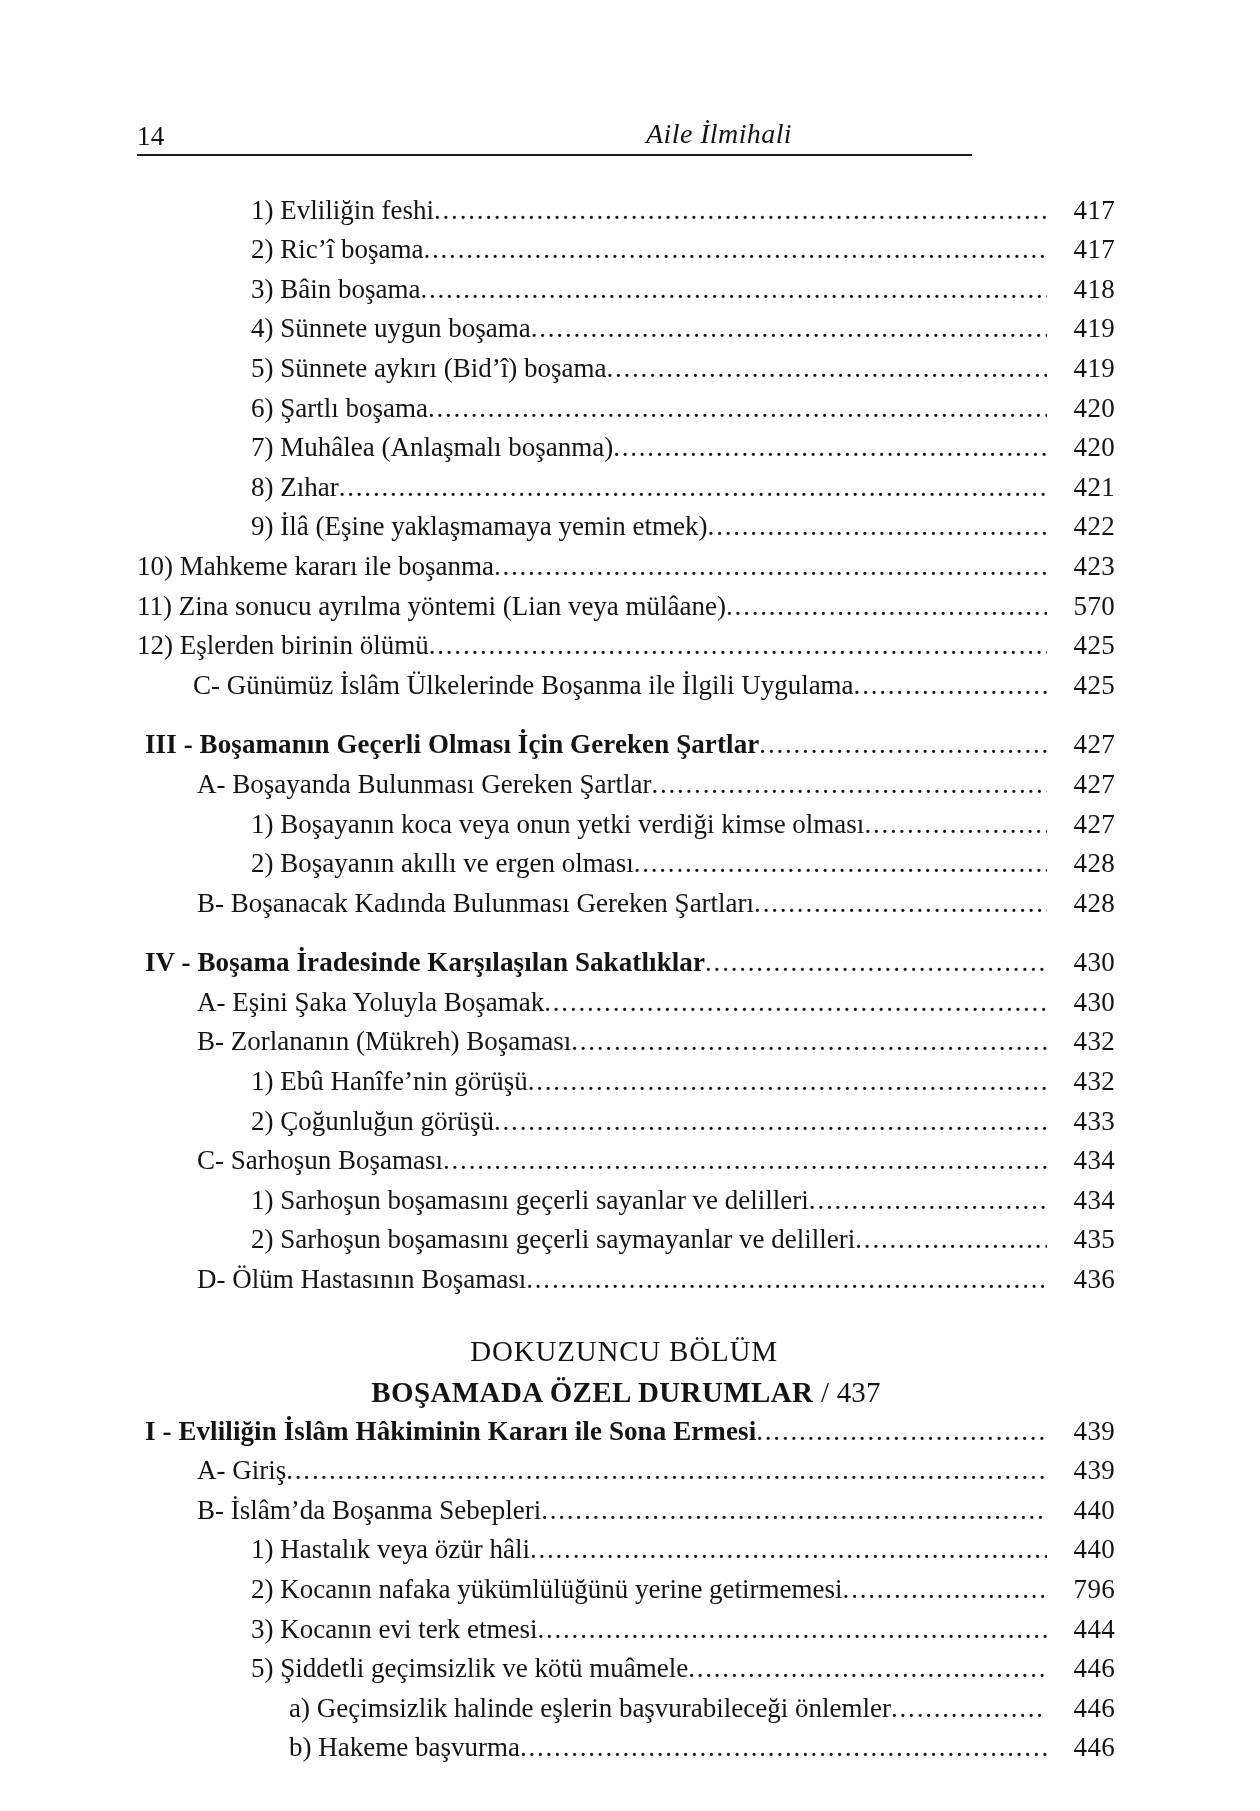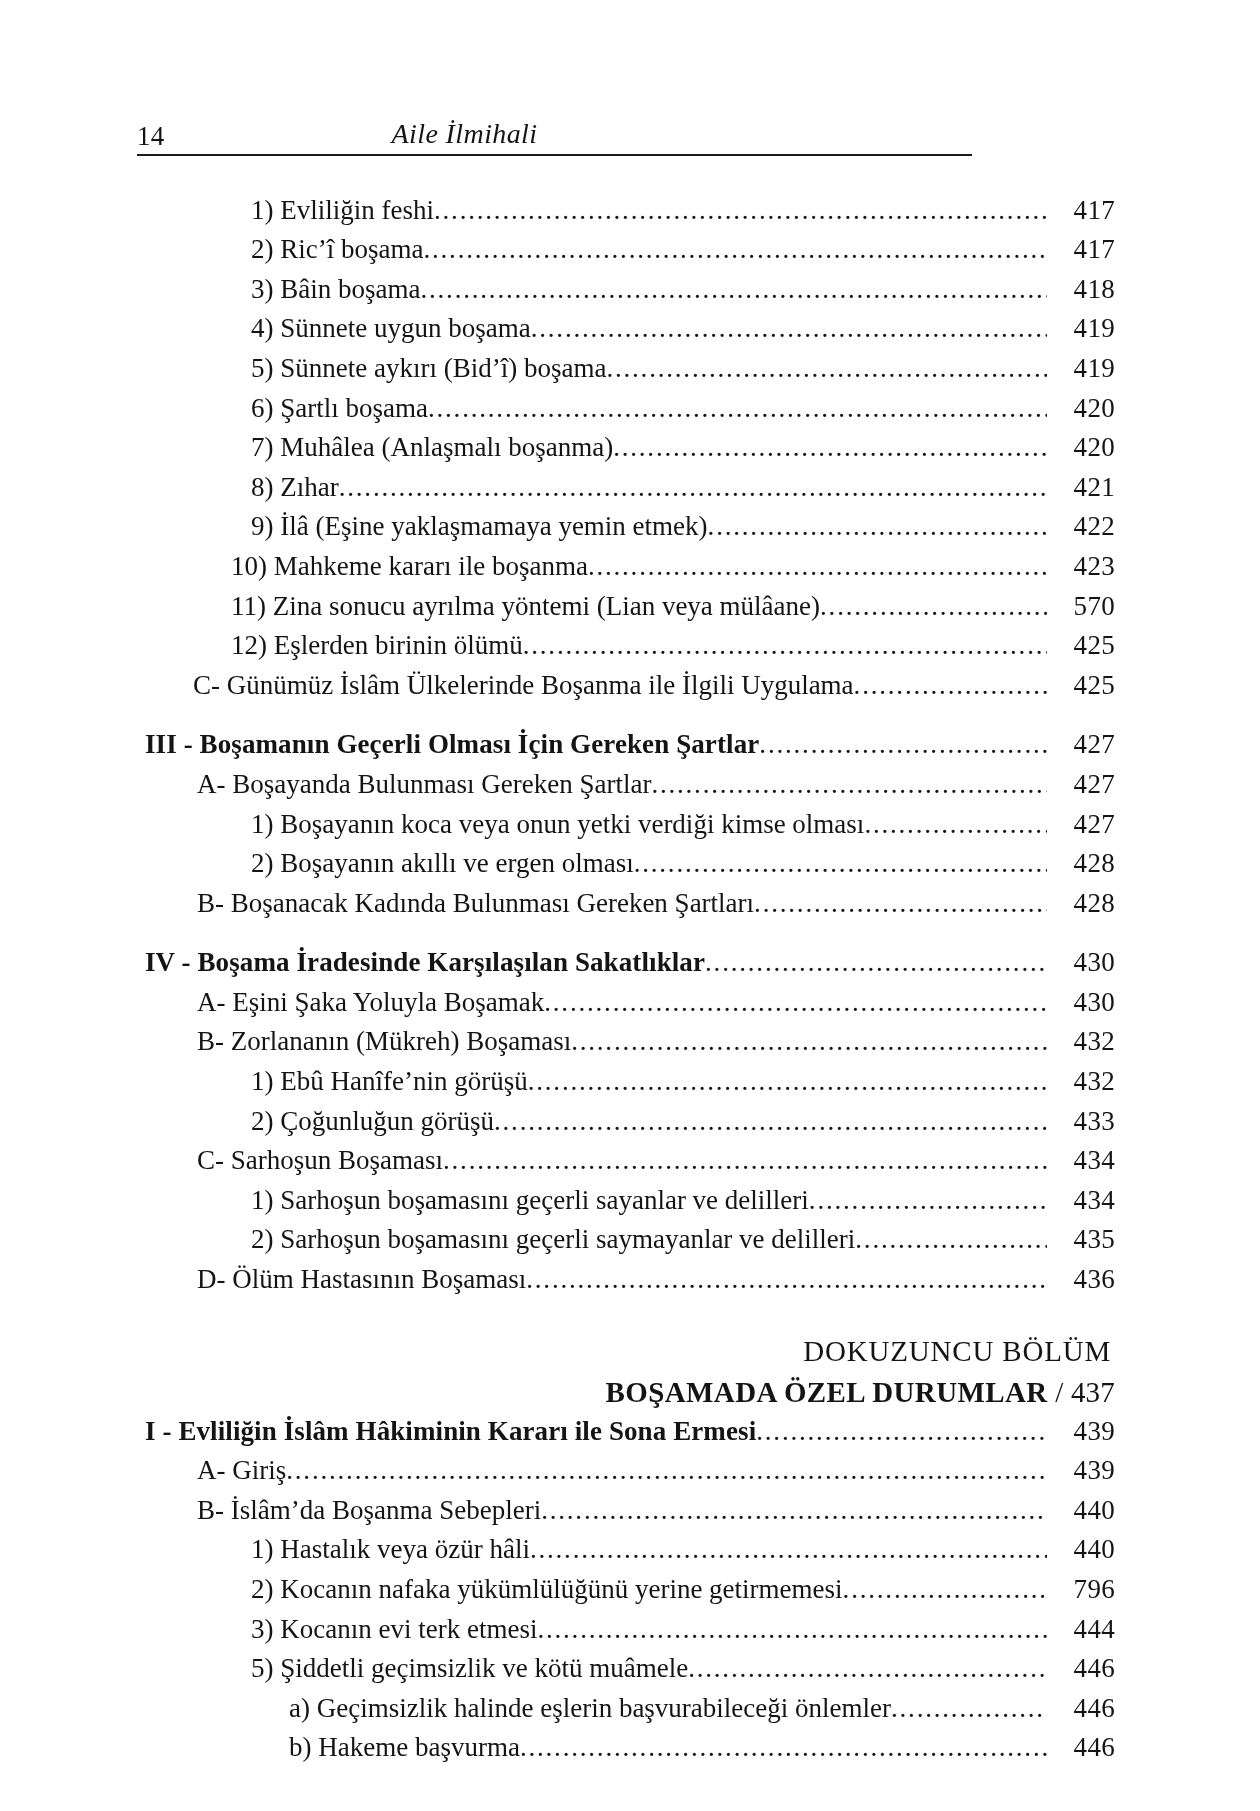--- a/index.html
+++ b/index.html
@@ -40,21 +40,21 @@
     bottom: 2px;
     font-size: 27px;
     line-height: 1;
     font-family: "Liberation Serif", "DejaVu Serif", serif;
     letter-spacing: 0.2px;
   }
   .runhead .title {
     position: absolute;
     left: 0; right: 0;
     bottom: 4px;
-    text-align: center;
+    text-align: right;
     font-style: italic;
     font-size: 28px;
     line-height: 1;
     letter-spacing: 0.4px;
     padding-right: 175px;
   }
   .runhead .rule {
     position: absolute;
     left: 0;
     right: -5px;
@@ -106,21 +106,21 @@
     padding-bottom: 2px;
     padding-left: 2px;
     letter-spacing: 0.3px;
   }
 
   
   .lvl-main  { margin-left: 8px; font-weight: bold; }
   .lvl-main .label { letter-spacing: 0.1px; }
   .lvl-a     { margin-left: 60px; }
   .lvl-num   { margin-left: 114px; }
-  .lvl-num10 { margin-left: 94px; }
+  .lvl-num10 { }
   .lvl-alpha { margin-left: 152px; }
   .lvl-c     { margin-left: 56px; }
 
   .gap-top { margin-top: 20px; }
 
   
   .lvl-main .leader::before { font-weight: normal; letter-spacing: 1.8px; }
   .lvl-main .pg { font-weight: normal; }
 
   
@@ -336,20 +336,20 @@
         <span class="pg">446</span>
       </div>
       <div class="row lvl-alpha">
         <span class="label">b) Hakeme başvurma</span>
         <span class="leader"></span>
         <span class="pg">446</span>
       </div>
       <div class="row lvl-num"></div>
     </div>
 
-  <div class="chapter" id="chapter-heading" style="top: 1335.03px; text-align: right;">
+  <div class="chapter" id="chapter-heading" style="top: 1335.03px;">
     <div class="line1">DOKUZUNCU BÖLÜM</div>
     <div class="line2">
       <span>BOŞAMADA ÖZEL DURUMLAR</span><span class="pgnum"> / </span><span class="pgnum">437</span>
     </div>
   </div>
 
 </div>
 
 </body></html>

